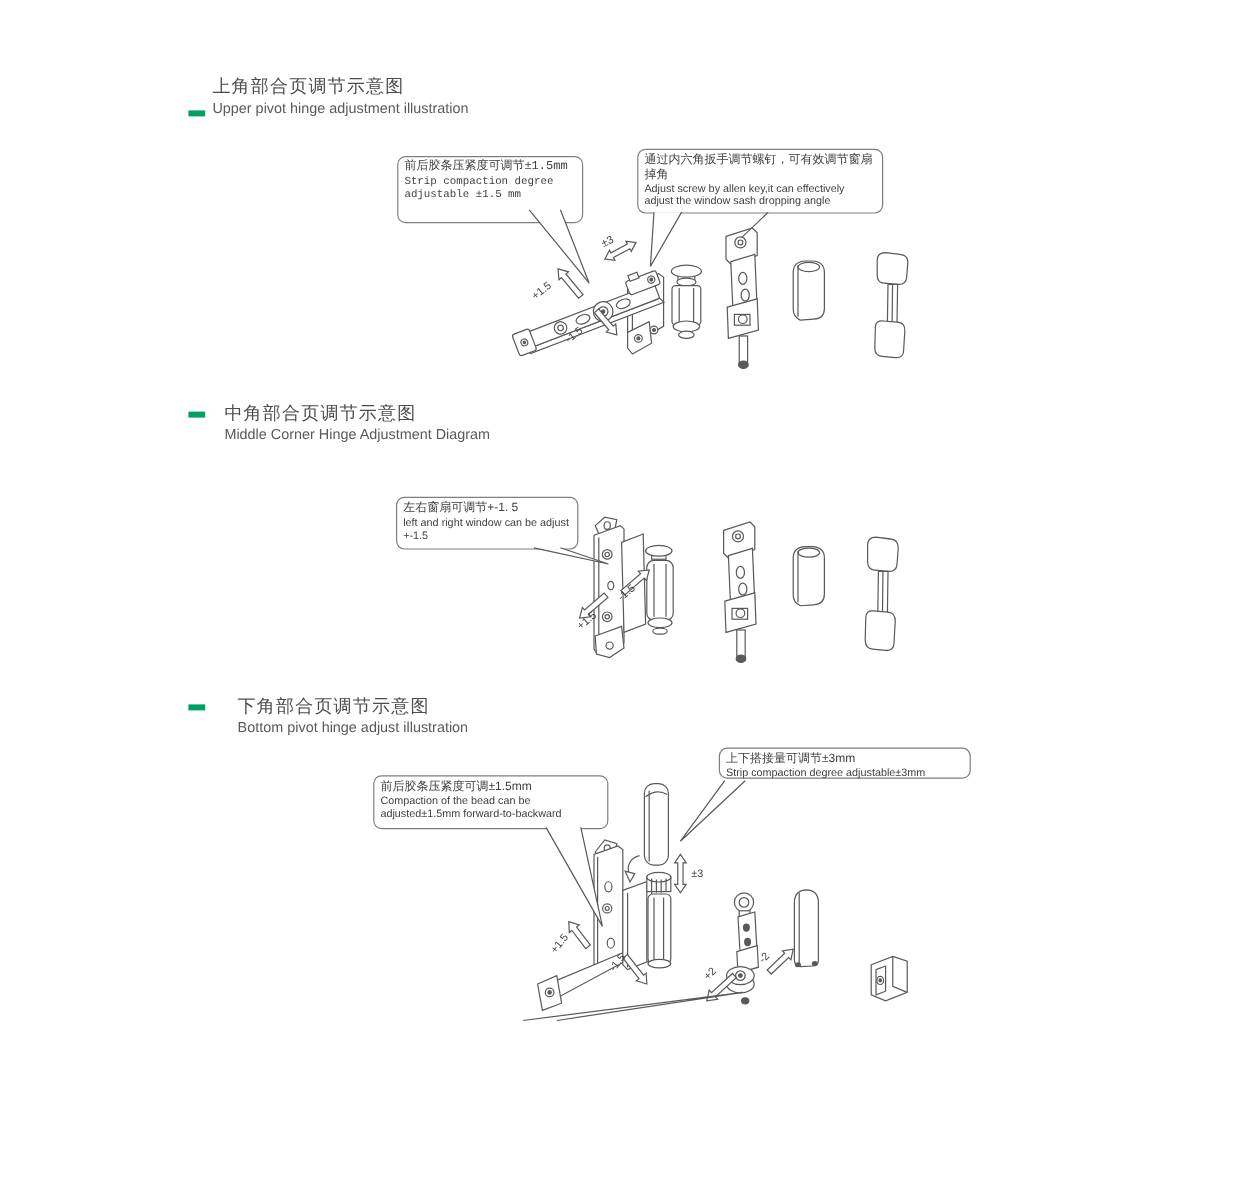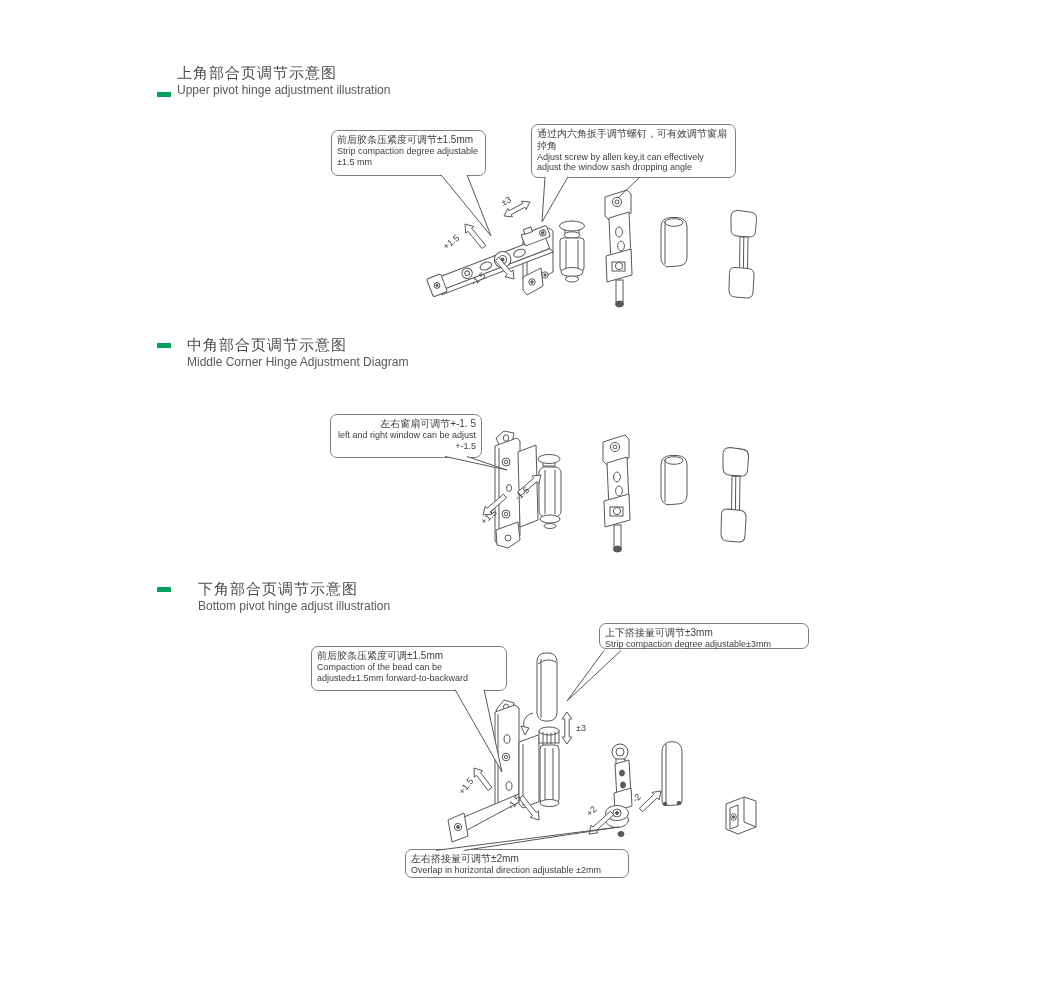--- a/index.html
+++ b/index.html
@@ -41,49 +41,45 @@
   </div>
 
   <div class="heading" style="left:157px;top:580px;gap:27px;">
     <span class="dash"></span>
     <div>
       <div class="h-zh">下角部合页调节示意图</div>
       <div class="h-en">Bottom pivot hinge adjust illustration</div>
     </div>
   </div>
 
-  <div class="callout" style="left:331px;top:130px;width:155px;height:46px;">
+  <div class="callout" style="left:331px;top:130px;width:155px;height:56px;font-family:Liberation Mono, monospace;">
     <div class="czh">前后胶条压紧度可调节±1.5mm</div>
     <div class="cen">Strip compaction degree adjustable ±1.5 mm</div>
   </div>
 
   <div class="callout" style="left:531px;top:124px;width:205px;height:54px;">
     <div class="czh">通过内六角扳手调节螺钉，可有效调节窗扇掉角</div>
     <div class="cen">Adjust screw by allen key,it can effectively adjust the window sash dropping angle</div>
   </div>
 
-  <div class="callout" style="left:330px;top:414px;width:152px;height:44px;text-align:right;">
+  <div class="callout" style="left:330px;top:414px;width:152px;height:44px;">
     <div class="czh">左右窗扇可调节+-1. 5</div>
     <div class="cen">left and right window can be adjust +-1.5</div>
   </div>
 
   <div class="callout" style="left:311px;top:646px;width:196px;height:45px;">
     <div class="czh">前后胶条压紧度可调±1.5mm</div>
     <div class="cen">Compaction of the bead can be adjusted±1.5mm forward-to-backward</div>
   </div>
 
   <div class="callout" style="left:599px;top:623px;width:210px;height:26px;">
     <div class="czh">上下搭接量可调节±3mm</div>
     <div class="cen">Strip compaction degree adjustable±3mm</div>
   </div>
 
-  <div class="callout" style="left:405px;top:849px;width:224px;height:29px;">
-    <div class="czh">左右搭接量可调节±2mm</div>
-    <div class="cen">Overlap in horizontal direction adjustable ±2mm</div>
-  </div>
 
   <svg class="overlay" width="1038" height="1000" viewBox="0 0 1038 1000">
 
     <defs>
       <g id="pinunit">
         <polygon class="ln" points="2,9 24,2 28,6 28,25 6,32 2,28"></polygon>
         <circle class="ln" cx="14" cy="14" r="4.6"></circle>
           <circle class="ln" cx="14" cy="14" r="2"></circle>
         <polygon class="ln" points="6,30 26,24 28,70 8,76"></polygon>
         <ellipse class="ln" cx="16" cy="44" rx="3.4" ry="5"></ellipse>

